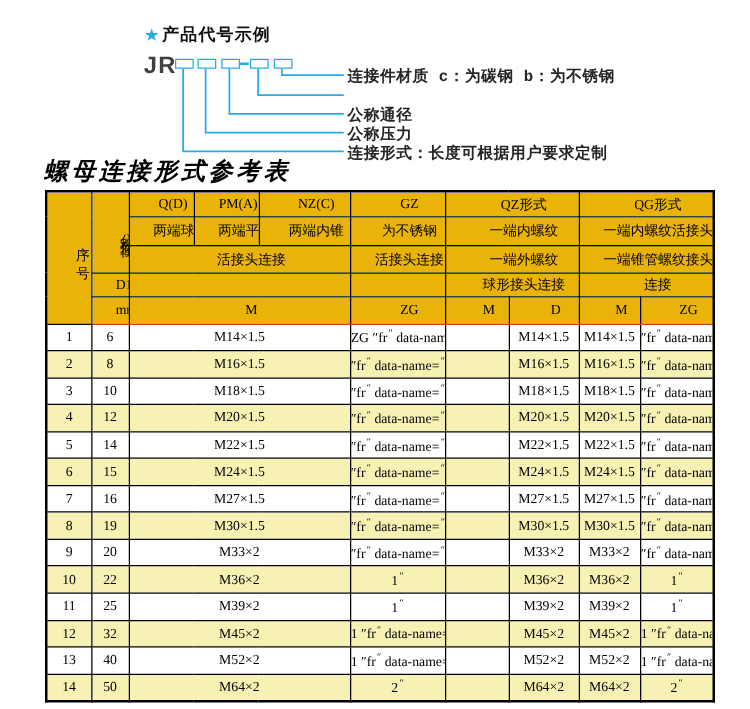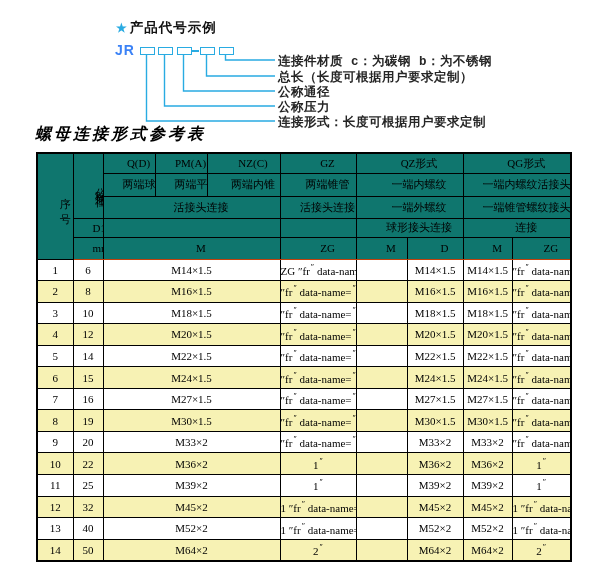--- a/index.html
+++ b/index.html
@@ -4,38 +4,38 @@
 <style>
   html,body{margin:0;padding:0;background:#ffffff;}
   .page{position:relative;width:592px;height:567px;background:#ffffff;overflow:hidden;
         font-family:"Liberation Sans",sans-serif;color:#1a1a1a;}
 
   
   .diagram-lines{position:absolute;left:0;top:0;width:600px;height:135px;}
   .diagram-heading{position:absolute;left:116px;top:19px;font-size:13.5px;font-weight:bold;
                    color:#111;letter-spacing:1px;white-space:nowrap;}
   .diagram-heading .star{color:#29abe2;margin-right:2px;font-size:12px;}
-  .jr-prefix{position:absolute;left:115px;top:42px;font-size:14px;font-weight:bold;color:#3b82f6;
+  .jr-prefix{position:absolute;left:115px;top:42px;font-size:19px;font-weight:bold;color:#404040;
              letter-spacing:1px;}
   .code-box{position:absolute;top:47px;width:13px;height:6px;border:1.6px solid #29abe2;background:#fff;}
   .code-dash{position:absolute;top:50px;width:7px;height:2px;background:#29abe2;}
   .diagram-label{position:absolute;left:278px;height:14px;font-size:12.5px;font-weight:bold;
                  color:#262626;white-space:nowrap;letter-spacing:0.5px;font-family:Liberation Mono, monospace;}
 
   
-  .page-title{position:absolute;left:35px;top:124px;margin:0;font-size:16px;font-weight:bold;
+  .page-title{position:absolute;left:35px;top:124px;margin:0;font-size:19px;font-weight:bold;
               font-style:italic;font-family:"Liberation Serif",serif;color:#000;letter-spacing:3px;}
 
   
   table.ref{position:absolute;left:36px;top:152px;width:534px;border-collapse:collapse;
             table-layout:fixed;border:2px solid #000;}
   .ref th,.ref td{border:1px solid #000;padding:0;text-align:center;vertical-align:middle;
                   font-family:"Liberation Serif",serif;font-size:11px;font-weight:normal;
                   color:#000;overflow:hidden;white-space:nowrap;}
-  .ref thead th{background:#0f766e;padding-left:19px;}
+  .ref thead th{background:#eab308;padding-left:19px;}
   .ref thead tr.hdr-last th{border-bottom:1px solid #c2410c;}
   .hr1{height:20px;} .hr2{height:23px;} .hr3{height:22px;} .hr4{height:19px;margin-left:12px;} .hr5{height:22px;}
   tr.data-row{height:21.55px;}
   tr.row-w td{background:#ffffff;}
   tr.row-y td{background:#f7f2b4;}
   .vert{writing-mode:vertical-rl;text-orientation:upright;letter-spacing:3px;}
   .vert-wide{writing-mode:vertical-rl;text-orientation:upright;letter-spacing:16px;}
   .q{font-size:8px;vertical-align:super;margin-left:1px;}
 </style>
 </head>
@@ -57,21 +57,20 @@
   <div class="jr-prefix">JR</div>
 
   <div class="code-box" style="left:140px"></div>
   <div class="code-box" style="left:158px"></div>
   <div class="code-box" style="left:177px"></div>
   <div class="code-dash" style="left:192px"></div>
   <div class="code-box" style="left:200px"></div>
   <div class="code-box" style="left:219px"></div>
 
   <div class="diagram-label" style="top:53px">连接件材质  c：为碳钢  b：为不锈钢</div>
-  <div class="diagram-label" style="top:69px">总长（长度可根据用户要求定制）</div>
   <div class="diagram-label" style="top:84px">公称通径</div>
   <div class="diagram-label" style="top:99px">公称压力</div>
   <div class="diagram-label" style="top:114px">连接形式：长度可根据用户要求定制</div>
 
   <h1 class="page-title">螺母连接形式参考表</h1>
 
   <table class="ref">
     <colgroup>
       <col style="width:36px">
         <col style="width:30px">
@@ -92,21 +91,21 @@
         <th>PM(A)</th>
         <th>NZ(C)</th>
         <th>GZ</th>
         <th colspan="2">QZ形式</th>
         <th colspan="2">QG形式</th>
       </tr>
       <tr class="hr2">
         <th>两端球形</th>
         <th>两端平面</th>
         <th>两端内锥</th>
-        <th>两端锥管</th>
+        <th>为不锈钢</th>
         <th colspan="2">一端内螺纹</th>
         <th colspan="2">一端内螺纹活接头</th>
       </tr>
       <tr class="hr3">
         <th colspan="3">活接头连接</th>
         <th>活接头连接</th>
         <th colspan="2">一端外螺纹</th>
         <th colspan="2">一端锥管螺纹接头</th>
       </tr>
       <tr class="hr4">

